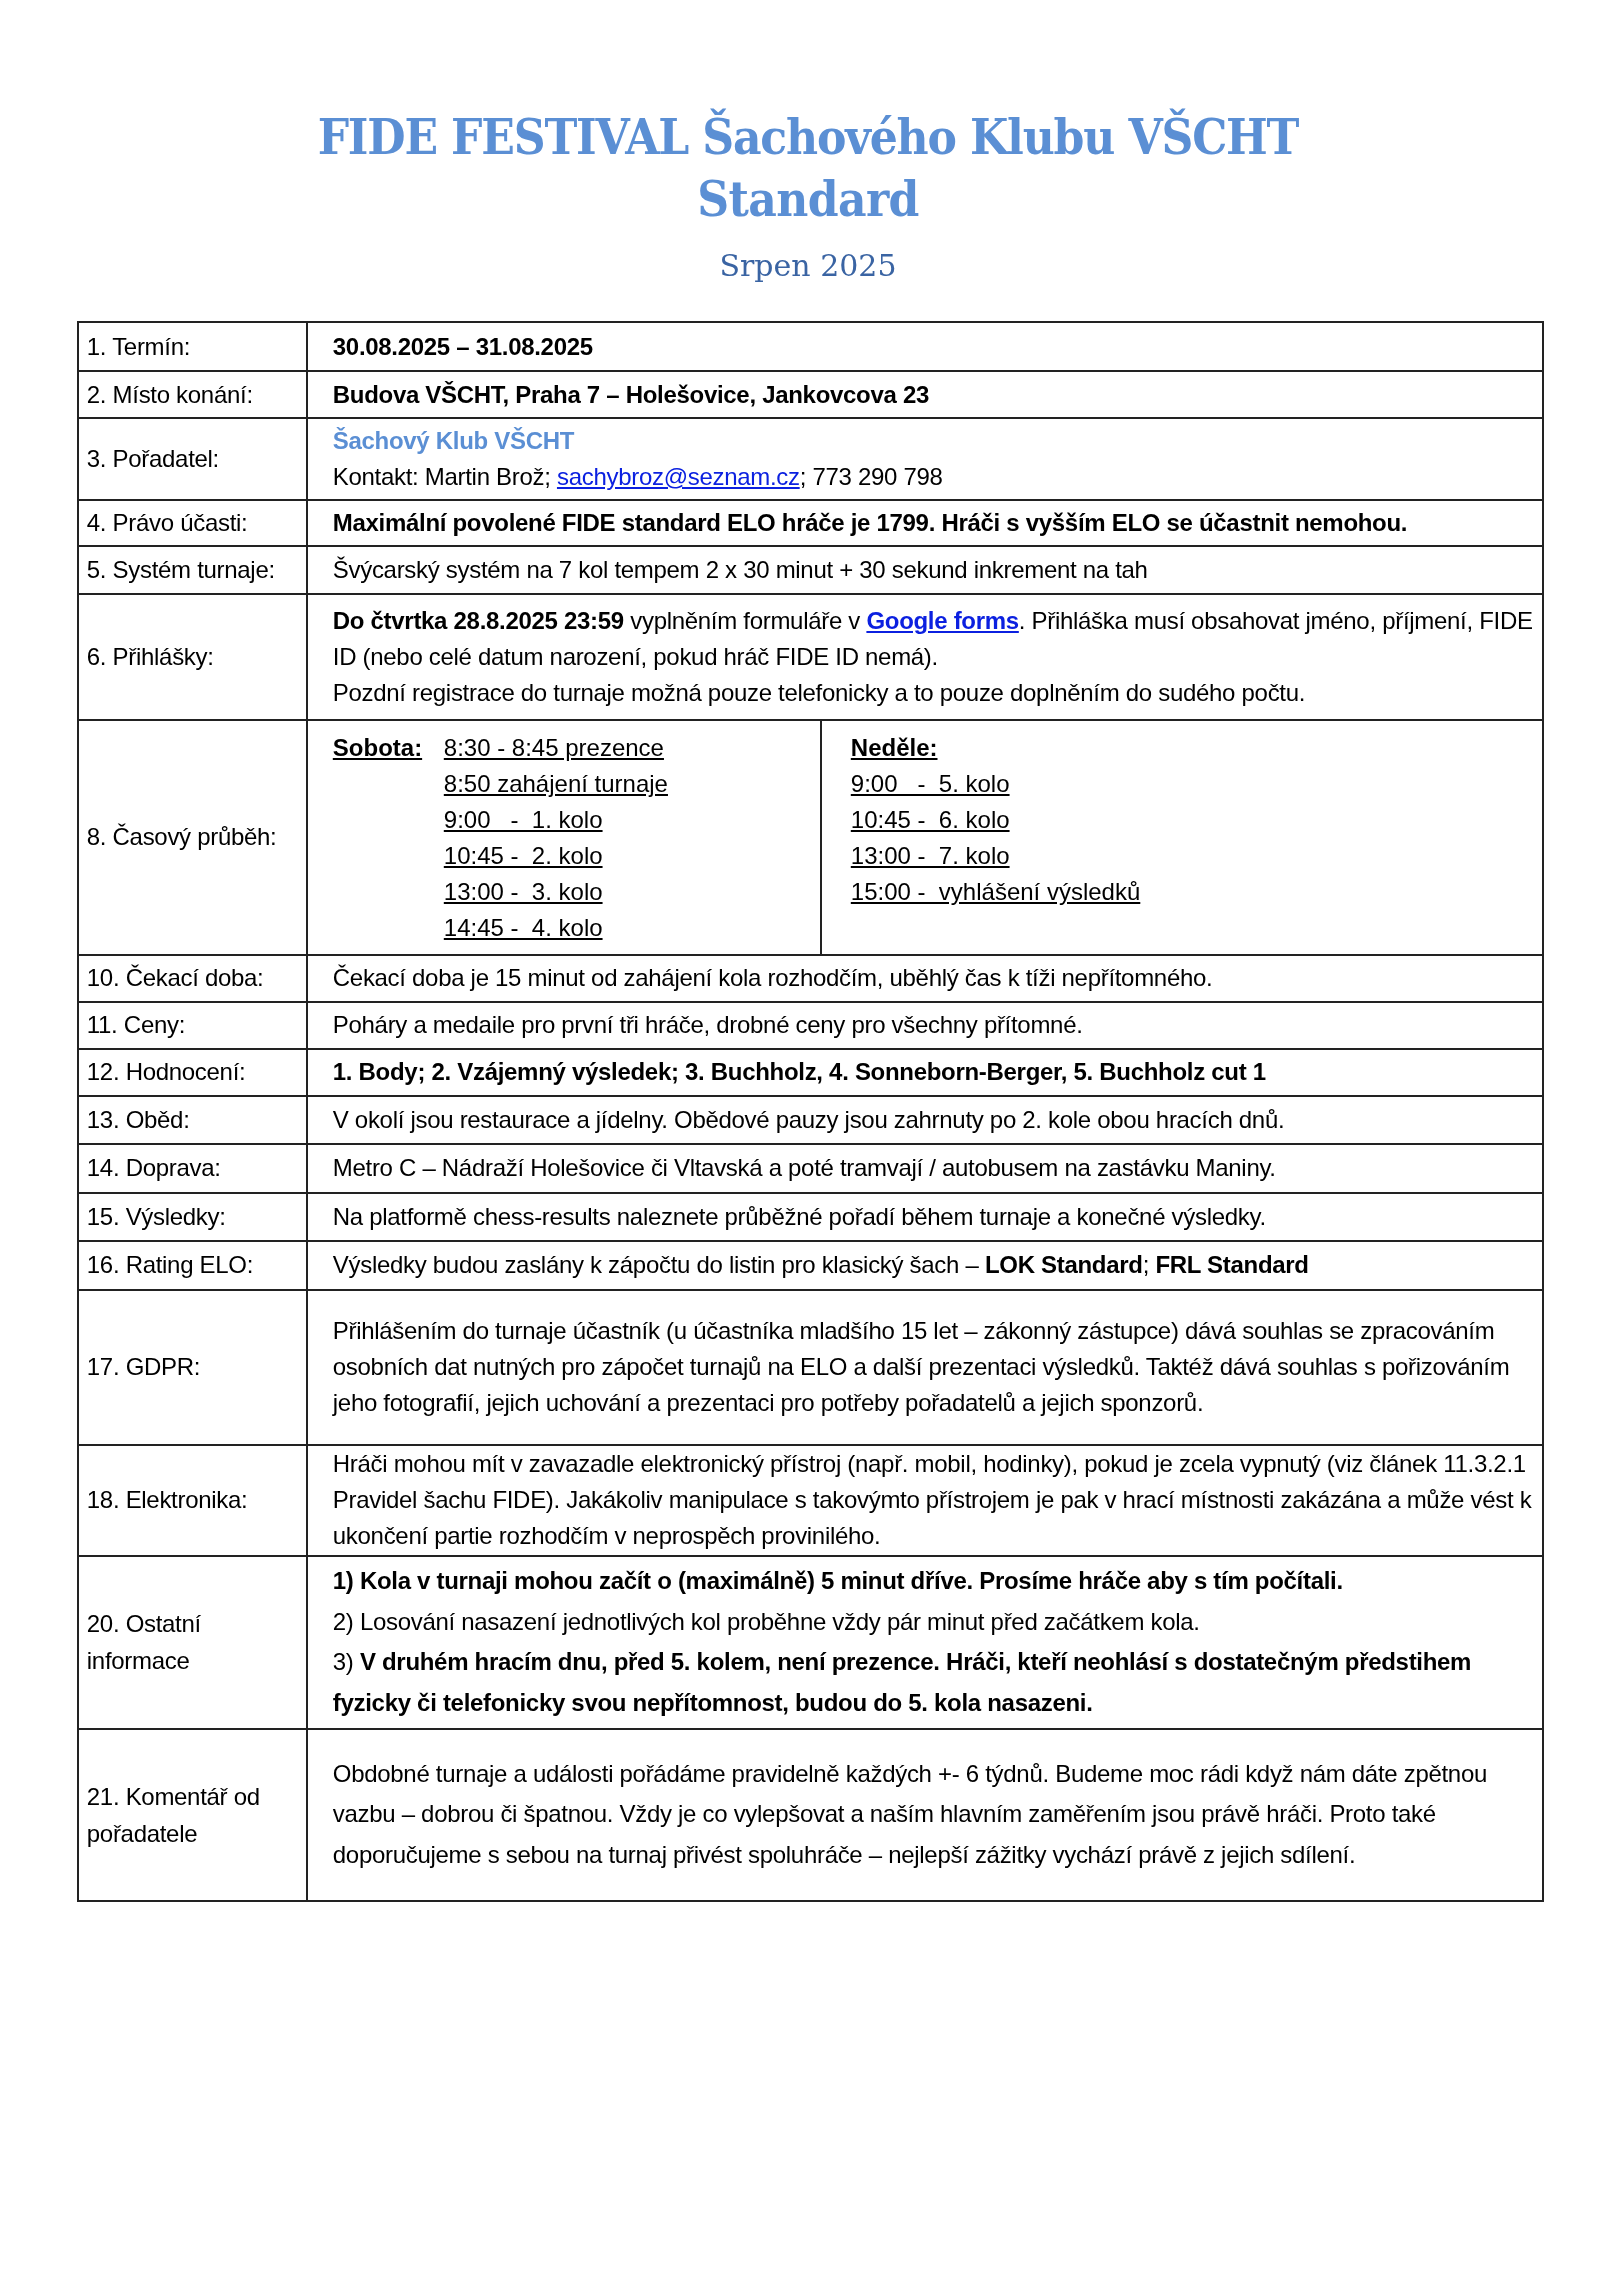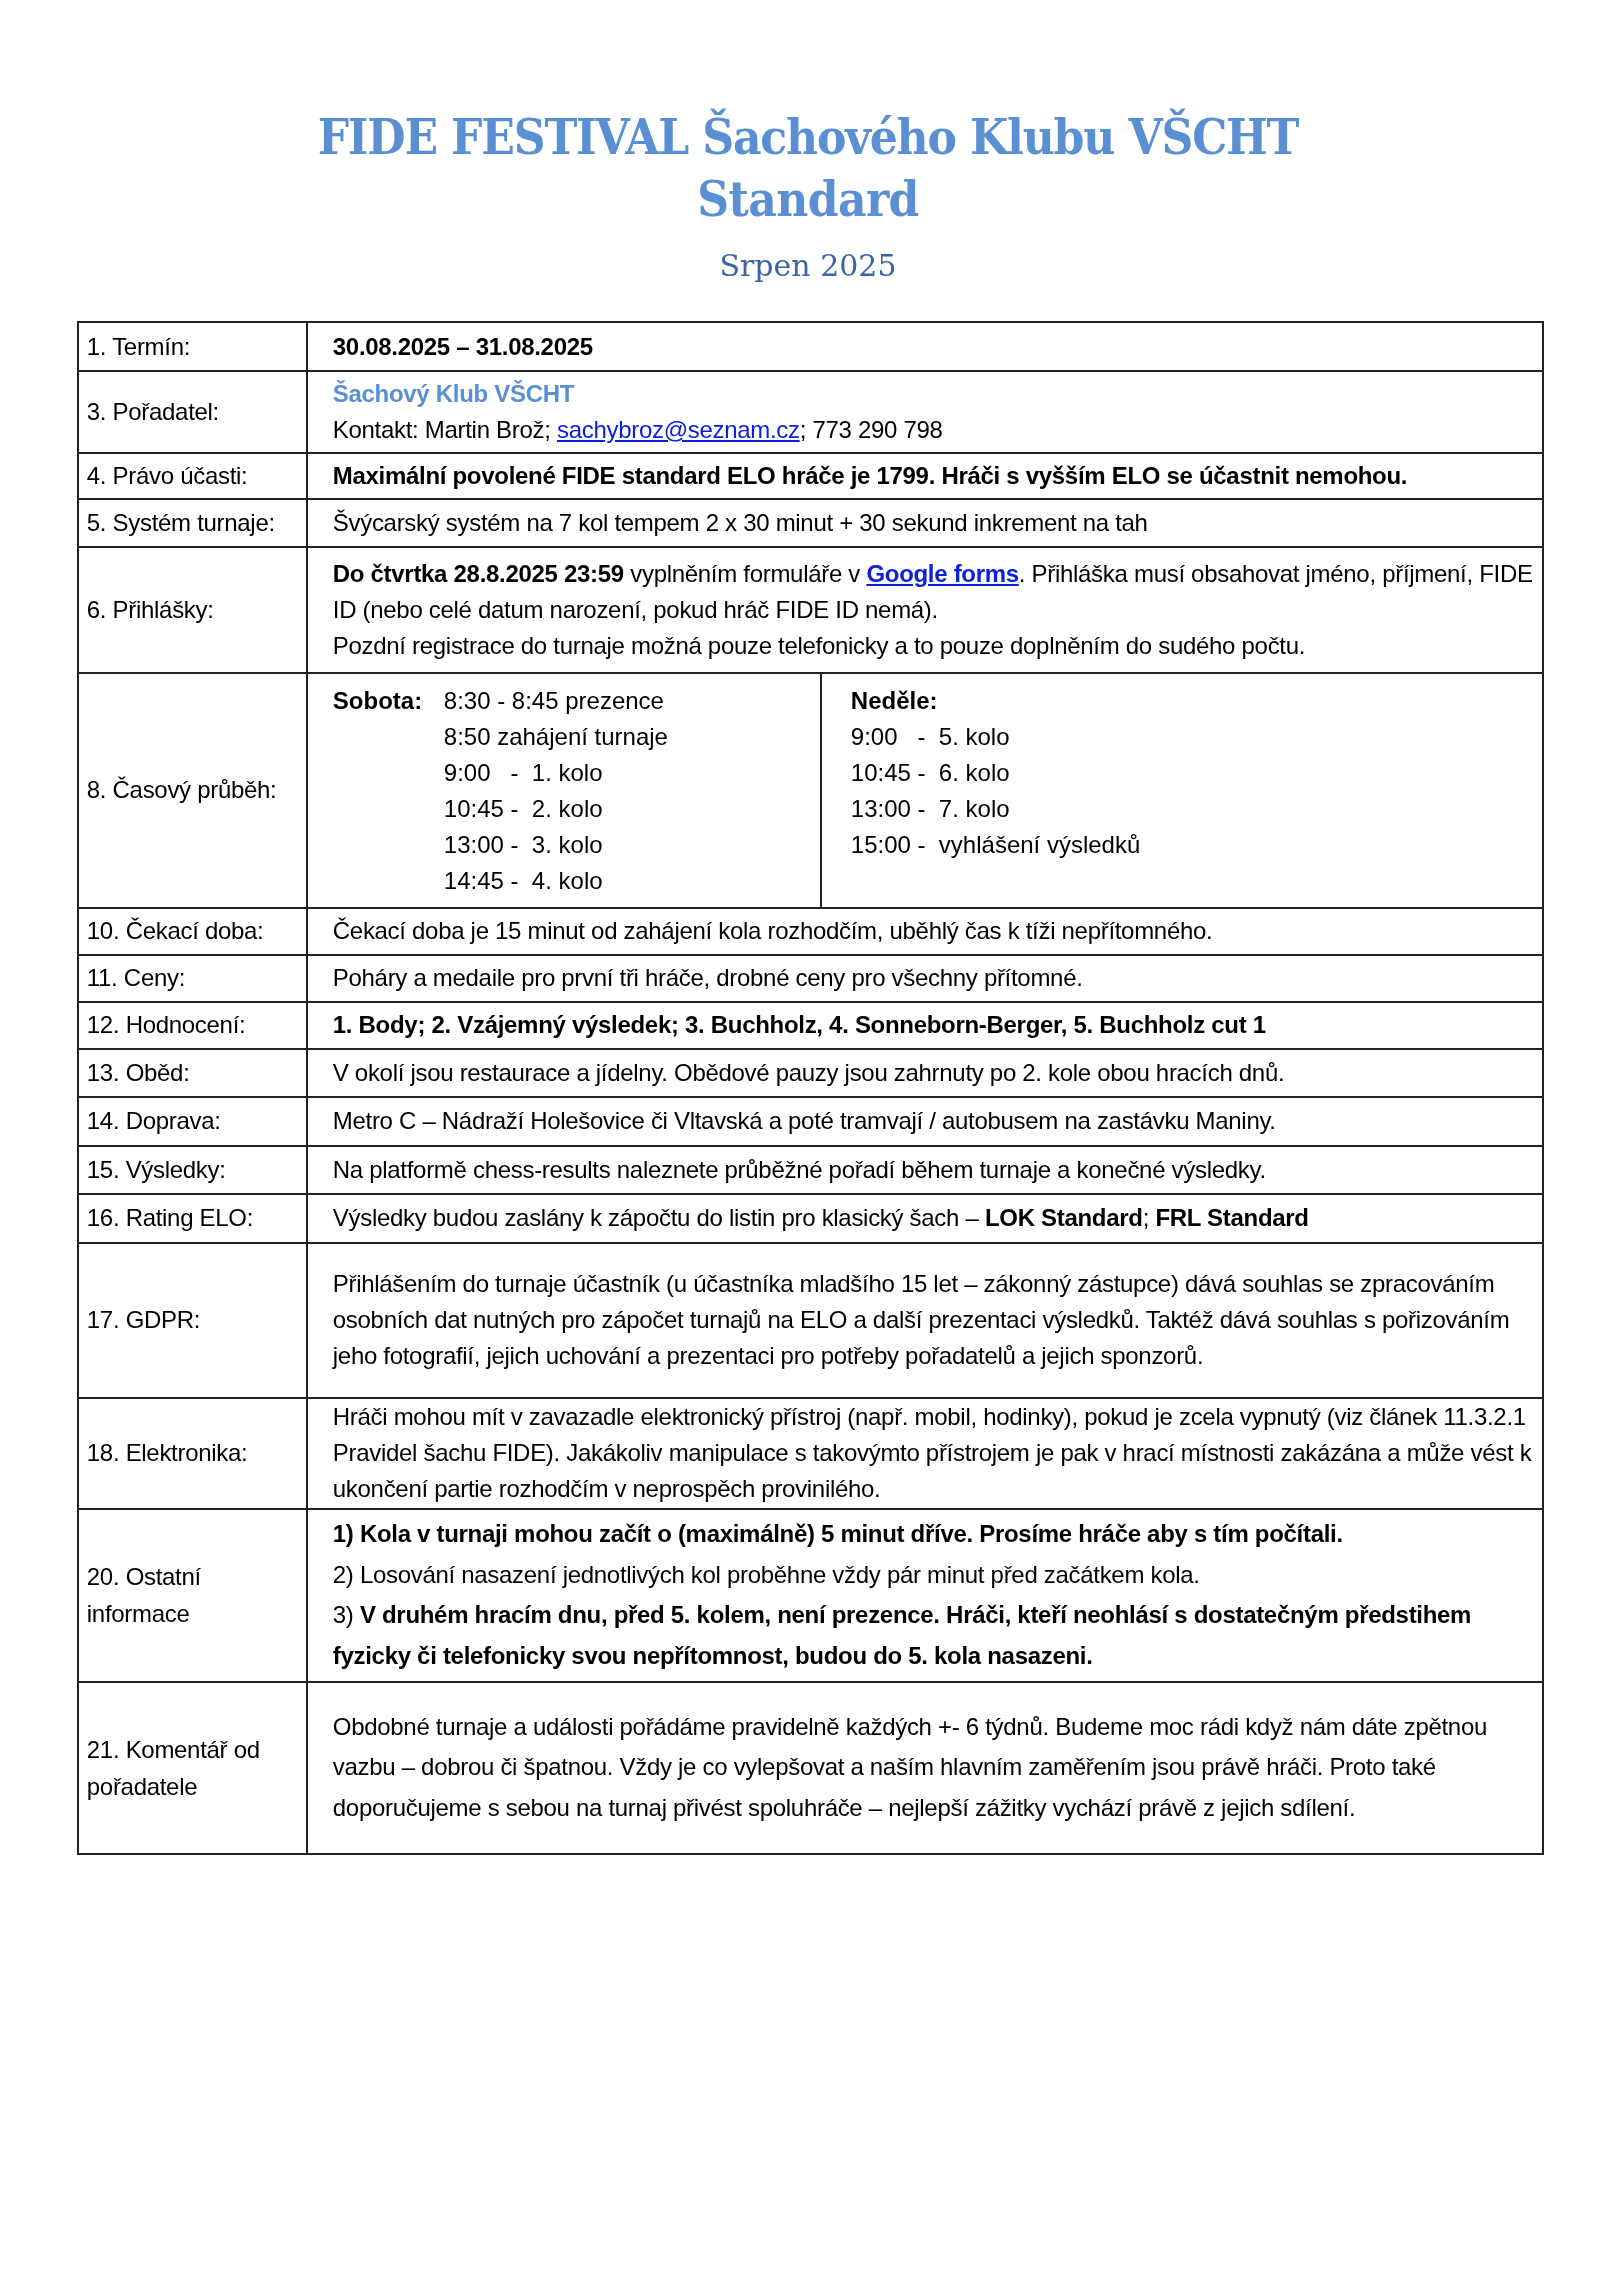--- a/index.html
+++ b/index.html
@@ -8,21 +8,21 @@
   .title1 { top: 109px; font-size: 48px; font-weight: bold; color: #5b8fd4; letter-spacing: -1.3px; transform: scaleX(0.92); }
   .title2 { top: 171px; font-size: 48px; font-weight: bold; color: #5b8fd4; letter-spacing: -0.7px; transform: scaleX(0.92); }
   .title3 { top: 248px; font-size: 30px; color: #3a64a3; }
   table.info { position: absolute; left: 77px; top: 321px; width: 1467px; border-collapse: collapse; table-layout: fixed; }
   table.info td { border: 2px solid #222; vertical-align: middle; font-size: 24px; line-height: 1.5; padding: 0 9px 0 9px; }
   td.lbl { width: 219px; padding-left: 7.8px !important; padding-right: 0 !important; letter-spacing: -0.3px; }
   td.val { padding-left: 25px !important; letter-spacing: -0.3px; }
   .b { font-weight: bold; }
   .link { color: #0b20e0; text-decoration: underline; }
   .org { color: #5b8fd4; font-weight: bold; }
-  .sched { display: flex; height: 100%; }
+  .sched { display: flex; height: 100%; text-decoration: underline; }
   .sched-col { padding: 9px 0 7.8px 25px; box-sizing: border-box; }
   .sched-left { width: 514px; border-right: 2px solid #222; }
   .sched-right { flex: 1; padding-left: 29px; }
   .sat-row { display: flex; }
   .sat-label { width: 111px; font-weight: bold; }
   .line { display: block; }
   td.sched-cell { padding: 0 !important; }
   .para-spaced .line { line-height: 1.7; }
 </style>
 </head>
@@ -30,20 +30,24 @@
 
 <div class="title-block title1">FIDE FESTIVAL Šachového Klubu VŠCHT</div>
 <div class="title-block title2">Standard</div>
 <div class="title-block title3">Srpen 2025</div>
 
 <table class="info">
   <tbody>
       <tr style="height:49px">
     <td class="lbl">1. Termín:</td>
     <td class="val b">30.08.2025 – 31.08.2025</td>
+  </tr>
+  <tr style="height:47px">
+    <td class="lbl">2. Místo konání:</td>
+    <td class="val b">Budova VŠCHT, Praha 7 – Holešovice, Jankovcova 23</td>
   </tr>
   <tr style="height:82px">
     <td class="lbl">3. Pořadatel:</td>
     <td class="val">
       <span class="line org">Šachový Klub VŠCHT</span>
       <span class="line"><span>Kontakt: Martin Brož; </span><a class="link">sachybroz@seznam.cz</a><span>; 773 290 798</span></span>
     </td>
   </tr>
   <tr style="height:46px">
     <td class="lbl">4. Právo účasti:</td>

